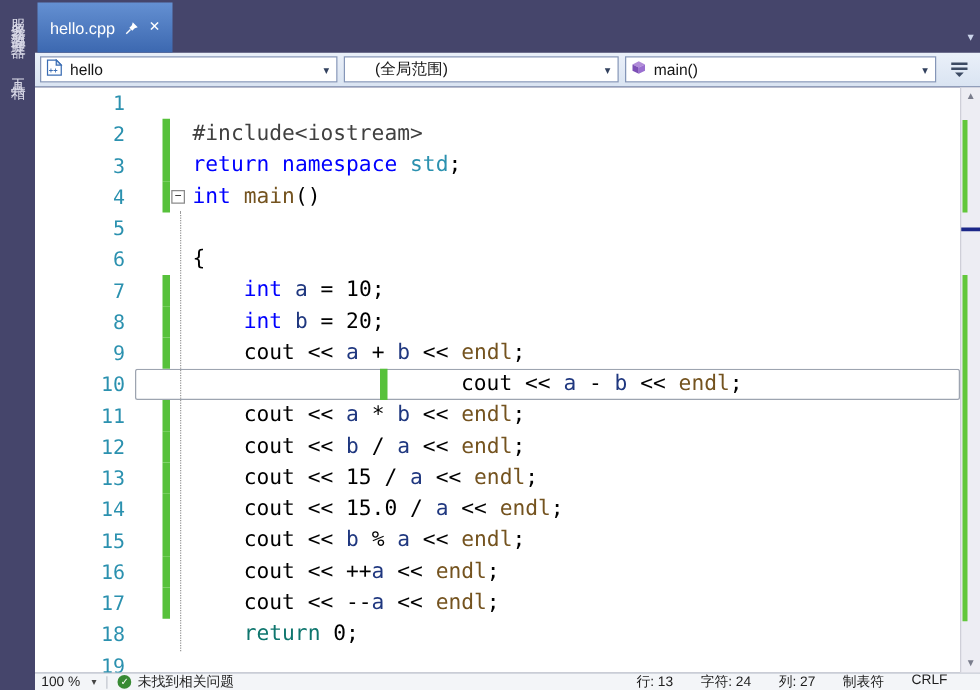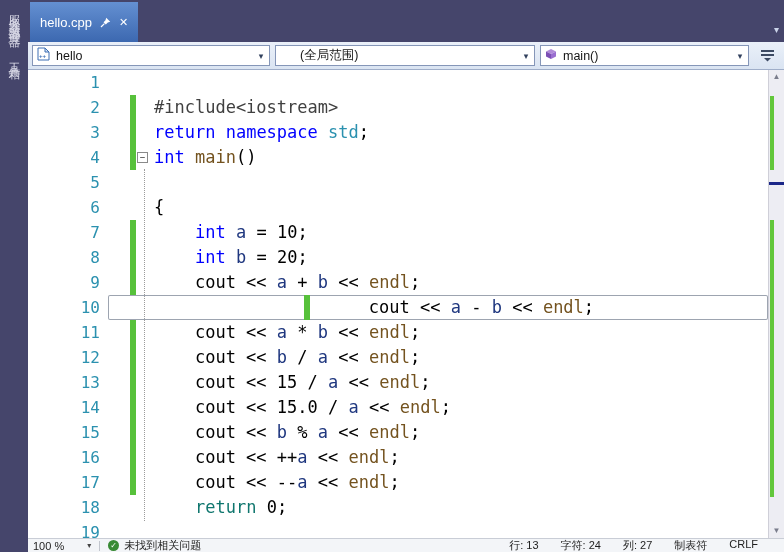--- a/index.html
+++ b/index.html
@@ -18,21 +18,21 @@
   .tabstrip { height:42px; flex:0 0 42px; display:flex; align-items:flex-end; background:#45456B; padding-left:2px; position:relative; }
   .doc-tab { height:40px; background:linear-gradient(#6490D2,#3C68B0); color:#fff; display:flex; align-items:center; gap:8px; padding:0 10px; font-size:13px; }
   .tab-pin, .tab-close { display:flex; align-items:center; font-size:11px; line-height:1; }
   .tabstrip-chevron { position:absolute; right:5px; top:24px; color:#CBD4EA; font-size:10px; }
 
   
   .navbar { height:28px; flex:0 0 28px; background:linear-gradient(#EAF0F9,#DAE4F2); border-bottom:1px solid #9FAEC9; display:flex; align-items:center; padding:0 4px; gap:5px; }
   .combo { height:21px; background:#fff; border:1px solid #8596B8; display:flex; align-items:center; font-size:12.5px; color:#151515; overflow:hidden; }
   .combo .caret { margin-left:auto; flex:0 0 16px; text-align:center; color:#32415E; font-size:9px; }
   .combo1 { width:238px; padding-left:4px; gap:6px; }
-  .combo2 { width:260px; padding-left:24px; }
+  .combo2 { width:220px; padding-left:24px; }
   .combo3 { flex:1; padding-left:4px; gap:6px; }
   .nav-split { flex:0 0 26px; display:flex; align-items:center; justify-content:center; }
 
   
   .editor { flex:1; display:flex; background:#fff; min-height:0; }
   .lines { flex:1; position:relative; overflow:hidden; min-width:0; }
   .block-guide { position:absolute; left:116px; top:99px; height:352px; width:0; border-left:1px dotted #9B9B9B; }
   .line { display:flex; height:25px; line-height:25px; font-family:"DejaVu Sans Mono","Liberation Mono",monospace; font-size:17px; white-space:pre; }
   .ln { flex:0 0 80px; width:80px; text-align:right; padding-right:8px; color:#2B91AF; font-size:16px; }
   .rest { flex:1; display:flex; min-width:0; }
@@ -56,21 +56,21 @@
   .vscroll { flex:0 0 16px; background:#EDEDF3; border-left:1px solid #CFCFD8; position:relative; }
   .vs-arrow { position:absolute; left:0; right:0; height:14px; text-align:center; font-size:8px; color:#7A7D8C; line-height:14px; }
   .vs-arrow.up { top:0; } .vs-arrow.down { bottom:0; }
   .vs-change { position:absolute; left:1px; width:4px; background:#62C73B; }
   .vs-c1 { top:26px; height:74px; }
   .vs-c2 { top:150px; height:277px; }
   .vs-caret { position:absolute; left:0; right:0; top:112px; height:3px; background:#1B2788; }
 
   
   .statusbar { height:14px; flex:0 0 14px; background:#F3F5F8; border-top:1px solid #C9CDD6; display:flex; align-items:center; font-size:11px; color:#1E1E1E; padding:0 26px 0 5px; gap:8px; }
-  .zoom { display:flex; align-items:center; gap:23px; }
+  .zoom { display:flex; align-items:center; gap:9px; }
   .zoom-caret { font-size:8px; color:#444; }
   .sb-divider { width:1px; height:10px; background:#C2C6CE; }
   .health { display:flex; align-items:center; gap:5px; }
   .health-icon { width:11px; height:11px; border-radius:50%; background:#388A34; color:#fff; font-size:8px; line-height:11px; text-align:center; flex:0 0 11px; }
   .sb-right { margin-left:auto; display:flex; gap:22px; }
 </style>
 </head>
 <body>
 
 <div class="app">

